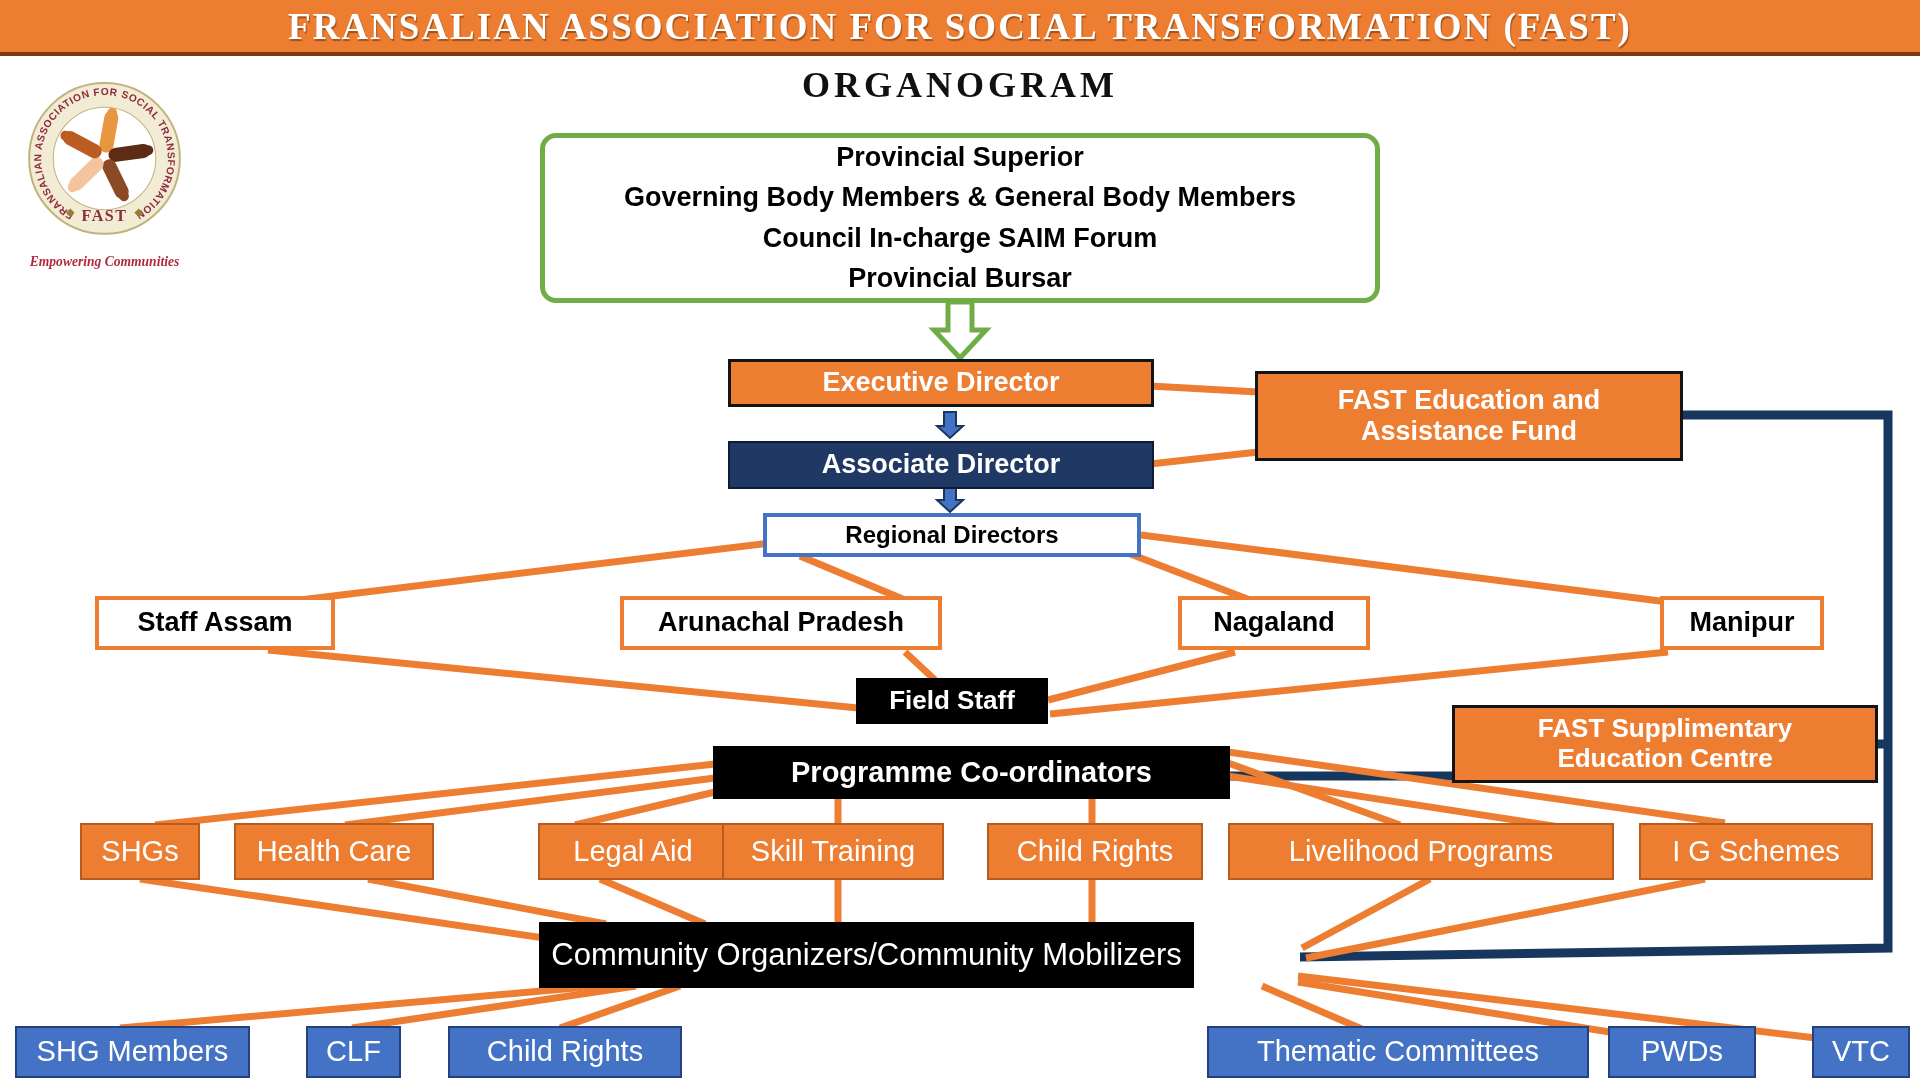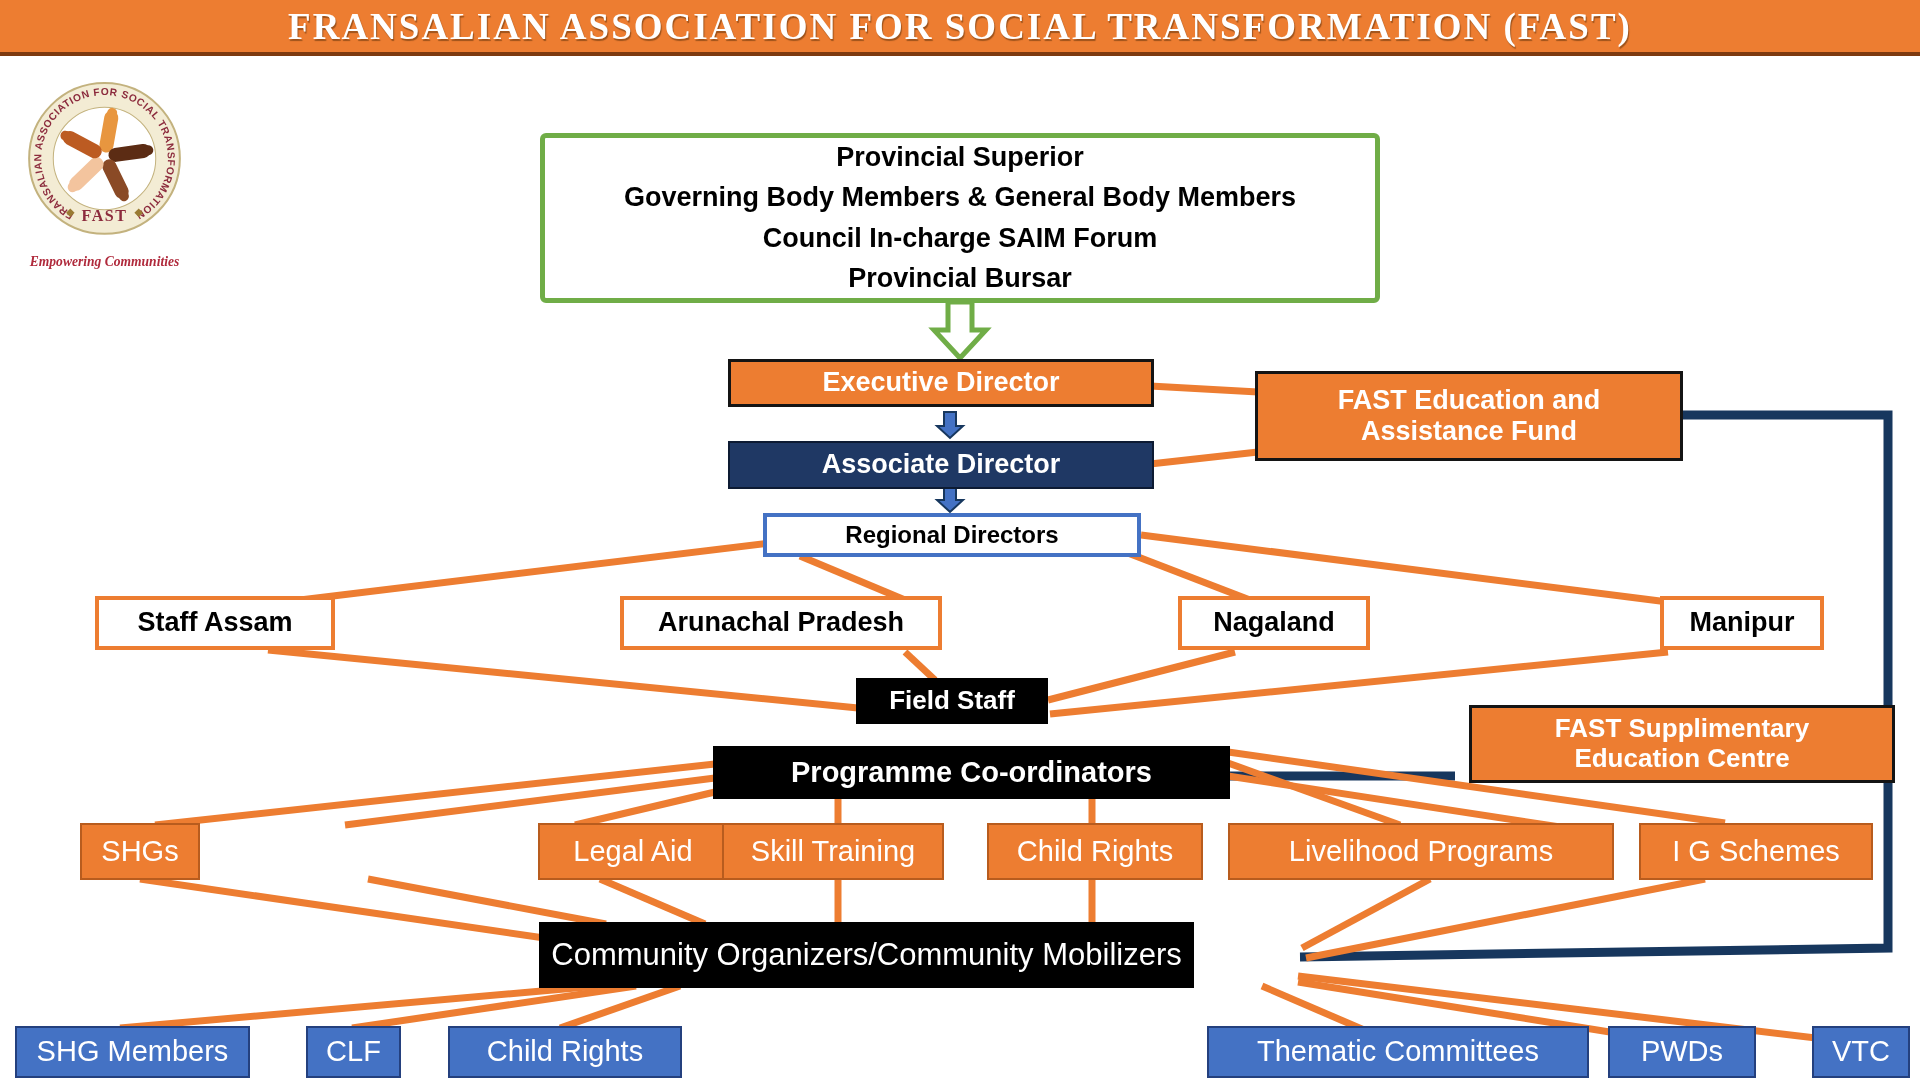--- a/index.html
+++ b/index.html
@@ -8,21 +8,21 @@
   
   .banner{position:absolute;left:0;top:0;width:1920px;height:52px;background:#ED7D31;
           border-bottom:4px solid #7d3a10;display:flex;align-items:center;justify-content:center;z-index:3;}
   .banner-title{color:#ffffff;font-family:"Liberation Serif",serif;font-weight:700;
           font-size:37px;letter-spacing:2px;text-shadow:1px 2px 1px rgba(60,30,0,.45);}
   .subtitle{position:absolute;left:0;top:64px;width:1920px;text-align:center;color:#111;
           font-family:"Liberation Serif",serif;font-weight:700;font-size:36px;letter-spacing:4px;z-index:3;}
   
   .box{position:absolute;box-sizing:border-box;display:flex;align-items:center;justify-content:center;
        text-align:center;z-index:2;line-height:1.15;}
-  .green-box{border:5px solid #70AD47;border-radius:6px;background:#fff;
+  .green-box{border:5px solid #70AD47;border-radius:16px;background:#fff;
        flex-direction:column;justify-content:center;gap:9px;}
   .green-box span{font-weight:700;color:#000;font-size:27px;}
   .orange-solid{background:#ED7D31;border:3px solid #141414;color:#fff;font-weight:700;font-size:27px;}
   .navy-solid{background:#1F3864;border:2px solid #0d1b33;color:#fff;font-weight:700;font-size:27px;}
   .blue-outline{background:#fff;border:4px solid #4472C4;color:#000;font-weight:700;font-size:24px;}
   .state{background:#fff;border:4px solid #ED7D31;color:#000;font-weight:700;font-size:27px;}
   .black-solid{background:#000;color:#fff;font-weight:700;font-size:26px;}
   .program{background:#ED7D31;border:2px solid #b85c1e;color:#fff;font-weight:400;font-size:29px;}
   .community{background:#000;color:#fff;font-weight:400;font-size:31px;}
   .group{background:#4472C4;border:2px solid #24407e;color:#fff;font-weight:400;font-size:29px;}
@@ -30,20 +30,21 @@
   .logo{position:absolute;left:22px;top:68px;z-index:3;}
 </style>
 </head>
 <body>
 
 <div class="stage">
 
   <div class="banner">
     <div class="banner-title">FRANSALIAN ASSOCIATION FOR SOCIAL TRANSFORMATION (FAST)</div>
   </div>
+  <div class="subtitle">ORGANOGRAM</div>
 
   <svg class="logo" width="165" height="206" viewBox="0 0 156 205">
     <circle cx="78" cy="90" r="75" fill="#F3ECD4" stroke="#C3B27E" stroke-width="2"></circle>
     <circle cx="78" cy="90" r="51" fill="#FFFFFF" stroke="#C3B27E" stroke-width="1"></circle>
     <defs>
       <path id="ringPath" d="M 78 153 A 63 63 0 1 1 78.01 153" fill="none"></path>
     </defs>
     <text font-family="Liberation Sans, sans-serif" font-size="10.2" font-weight="700" fill="#8C2B3D" letter-spacing="0.6">
       <textPath href="#ringPath" startOffset="50%" text-anchor="middle">FRANSALIAN ASSOCIATION FOR SOCIAL TRANSFORMATION</textPath>
     </text>
@@ -135,31 +136,32 @@
     <span>Governing Body Members &amp; General Body Members</span>
     <span>Council In-charge SAIM Forum</span>
     <span>Provincial Bursar</span>
   </div>
 
   <div class="box orange-solid" style="left:728px;top:359px;width:426px;height:48px;">Executive Director</div>
   <div class="box navy-solid" style="left:728px;top:441px;width:426px;height:48px;">Associate Director</div>
   <div class="box blue-outline" style="left:763px;top:513px;width:378px;height:44px;">Regional Directors</div>
 
   <div class="box orange-solid" style="left:1255px;top:371px;width:428px;height:90px;padding:0 43px;">FAST Education and Assistance Fund</div>
-  <div class="box orange-solid" style="left:1452px;top:705px;width:426px;height:78px;padding:0 40px;font-size:26px;margin-left:17px;">FAST Supplimentary Education Centre</div>
+  <div class="box orange-solid" style="left:1452px;top:705px;width:426px;height:78px;padding:0 40px;font-size:26px;">FAST Supplimentary Education Centre</div>
 
   <div class="box state" style="left:95px;top:596px;width:240px;height:54px;">Staff Assam</div>
   <div class="box state" style="left:620px;top:596px;width:322px;height:54px;">Arunachal Pradesh</div>
   <div class="box state" style="left:1178px;top:596px;width:192px;height:54px;">Nagaland</div>
   <div class="box state" style="left:1660px;top:596px;width:164px;height:54px;">Manipur</div>
 
   <div class="box black-solid" style="left:856px;top:678px;width:192px;height:46px;">Field Staff</div>
   <div class="box black-solid" style="left:713px;top:746px;width:517px;height:53px;font-size:29px;">Programme Co-ordinators</div>
 
   <div class="box program" style="left:80px;top:823px;width:120px;height:57px;">SHGs</div>
+  <div class="box program" style="left:234px;top:823px;width:200px;height:57px;">Health Care</div>
   <div class="box program" style="left:491px;top:823px;width:190px;height:57px;margin-left:47px;">Legal Aid</div>
   <div class="box program" style="left:722px;top:823px;width:222px;height:57px;">Skill Training</div>
   <div class="box program" style="left:987px;top:823px;width:216px;height:57px;">Child Rights</div>
   <div class="box program" style="left:1228px;top:823px;width:386px;height:57px;">Livelihood Programs</div>
   <div class="box program" style="left:1639px;top:823px;width:234px;height:57px;">I G Schemes</div>
 
   <div class="box community" style="left:539px;top:922px;width:655px;height:66px;">Community Organizers/Community Mobilizers</div>
 
   <div class="box group" style="left:15px;top:1026px;width:235px;height:52px;">SHG Members</div>
   <div class="box group" style="left:306px;top:1026px;width:95px;height:52px;">CLF</div>

